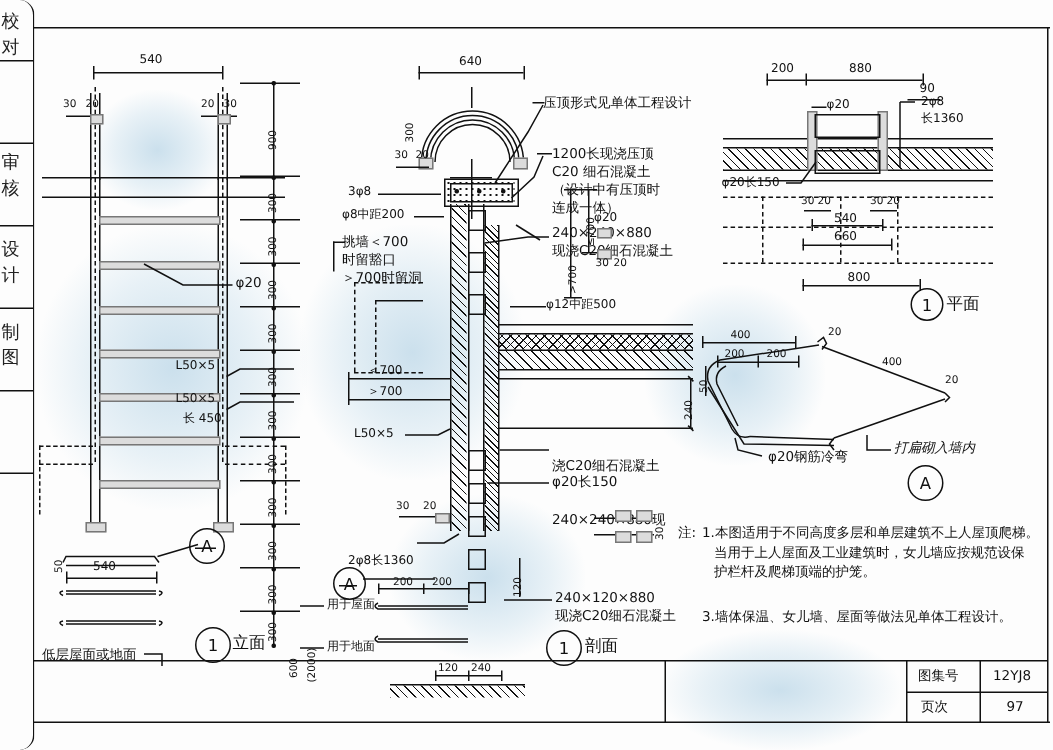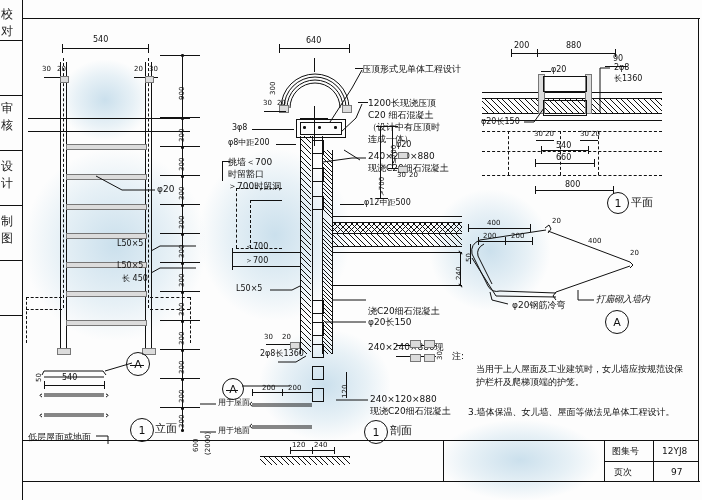--- a/index.html
+++ b/index.html
@@ -22,21 +22,21 @@
   .hatch45{position:absolute;background-image:repeating-linear-gradient(45deg,#111 0 .7px,transparent .7px 4px);}
   .hatch45b{position:absolute;background-image:repeating-linear-gradient(45deg,#111 0 .7px,transparent .7px 3px);}
   .hatchX{position:absolute;background-image:repeating-linear-gradient(45deg,#111 0 .7px,transparent .7px 4px),repeating-linear-gradient(-45deg,#111 0 .7px,transparent .7px 4px);}
   .dots{position:absolute;background-image:radial-gradient(#111 .6px,transparent .7px);background-size:4px 4px;}
   .box{position:absolute;border:1px solid #111;}
   .boxg{position:absolute;border:1px solid #777;background:#dcdcdc;}
   .tick{position:absolute;width:5px;height:1px;background:#111;transform-origin:center;transform:rotate(45deg);}
   .arrowdot{position:absolute;width:2.6px;height:2.6px;background:#111;border-radius:50%;}
   svg{position:absolute;overflow:visible;}
   .leader{stroke:#111;stroke-width:1;fill:none;}
-  #leftmargin{position:absolute;left:0;top:0;width:22px;height:500px;border-right:1.2px solid #111;}
+  #leftmargin{position:absolute;left:0;top:0;width:22px;height:500px;border-right:1.2px solid #111;border-radius:10px;}
   #leftmargin .cell{position:absolute;left:0;width:22px;border-bottom:1px solid #111;}
   .stamp{position:absolute;font-size:12px;color:#222;font-family:"DejaVu Serif","Liberation Serif",serif;}
 </style>
 </head>
 <body>
 
 <div id="page">
 
   <div class="blotch" style="left:25px;top:150px;width:180px;height:190px;"></div>
   <div class="blotch" style="left:200px;top:150px;width:150px;height:170px;"></div>
@@ -333,21 +333,21 @@
   <div class="t t9" style="left:368px;top:317px;">φ20长150</div>
 
   <div class="ln hl" style="left:396px;top:345px;width:40px;"></div>
   <div class="ln hl" style="left:396px;top:356px;width:40px;"></div>
   <div class="boxg" style="left:410px;top:340px;width:9px;height:6px;"></div>
   <div class="boxg" style="left:424px;top:340px;width:9px;height:6px;"></div>
   <div class="boxg" style="left:410px;top:354px;width:9px;height:6px;"></div>
   <div class="boxg" style="left:424px;top:354px;width:9px;height:6px;"></div>
   <div class="t t7 rot" style="left:437px;top:360px;">30</div>
 
-  <div class="t t8" style="left:232px;top:350px;margin-left:28px;">2φ8长1360</div>
+  <div class="t t8" style="left:232px;top:370px;">2φ8长1360</div>
   <svg style="left:0;top:0;width:702px;height:500px;">
     <path class="leader" d="M278,362 L296,362 L306,356"></path>
   </svg>
   <div class="t t7" style="left:264px;top:334px;">30</div>
   <div class="t t7" style="left:282px;top:334px;">20</div>
   <div class="ln hl" style="left:266px;top:344px;width:34px;"></div>
   <div class="boxg" style="left:290px;top:342px;width:8px;height:5px;"></div>
 
   <div class="circ" style="left:222px;top:378px;width:20px;height:20px;">
     <span>A</span>
@@ -493,20 +493,21 @@
     <path class="leader" d="M490,292 L492,300 L508,304"></path>
     <path class="leader" d="M578,290 L578,300 L594,300"></path>
   </svg>
   <div class="t t9" style="left:596px;top:294px;font-style:italic;">打扁砌入墙内</div>
 
   <div class="circ" style="left:605px;top:310px;width:22px;height:22px;">
     <span>A</span>
   </div>
 
   <div class="t t9" style="left:452px;top:351px;">注:</div>
+  <div class="t t9" style="left:468px;top:351px;">1.本图适用于不同高度多层和单层建筑不上人屋顶爬梯。</div>
   <div class="t t9" style="left:476px;top:364px;">当用于上人屋面及工业建筑时，女儿墙应按规范设保</div>
   <div class="t t9" style="left:476px;top:377px;">护栏杆及爬梯顶端的护笼。</div>
   <div class="t t9" style="left:468px;top:407px;">3.墙体保温、女儿墙、屋面等做法见单体工程设计。</div>
 
   <div class="ln hl" style="left:22px;top:440px;width:676px;height:1.2px;"></div>
   <div class="ln vl" style="left:443px;top:440px;height:42px;"></div>
   <div class="ln vl" style="left:604px;top:440px;height:42px;"></div>
   <div class="ln vl" style="left:653px;top:440px;height:42px;"></div>
   <div class="ln hl" style="left:604px;top:461px;width:94px;"></div>
 

